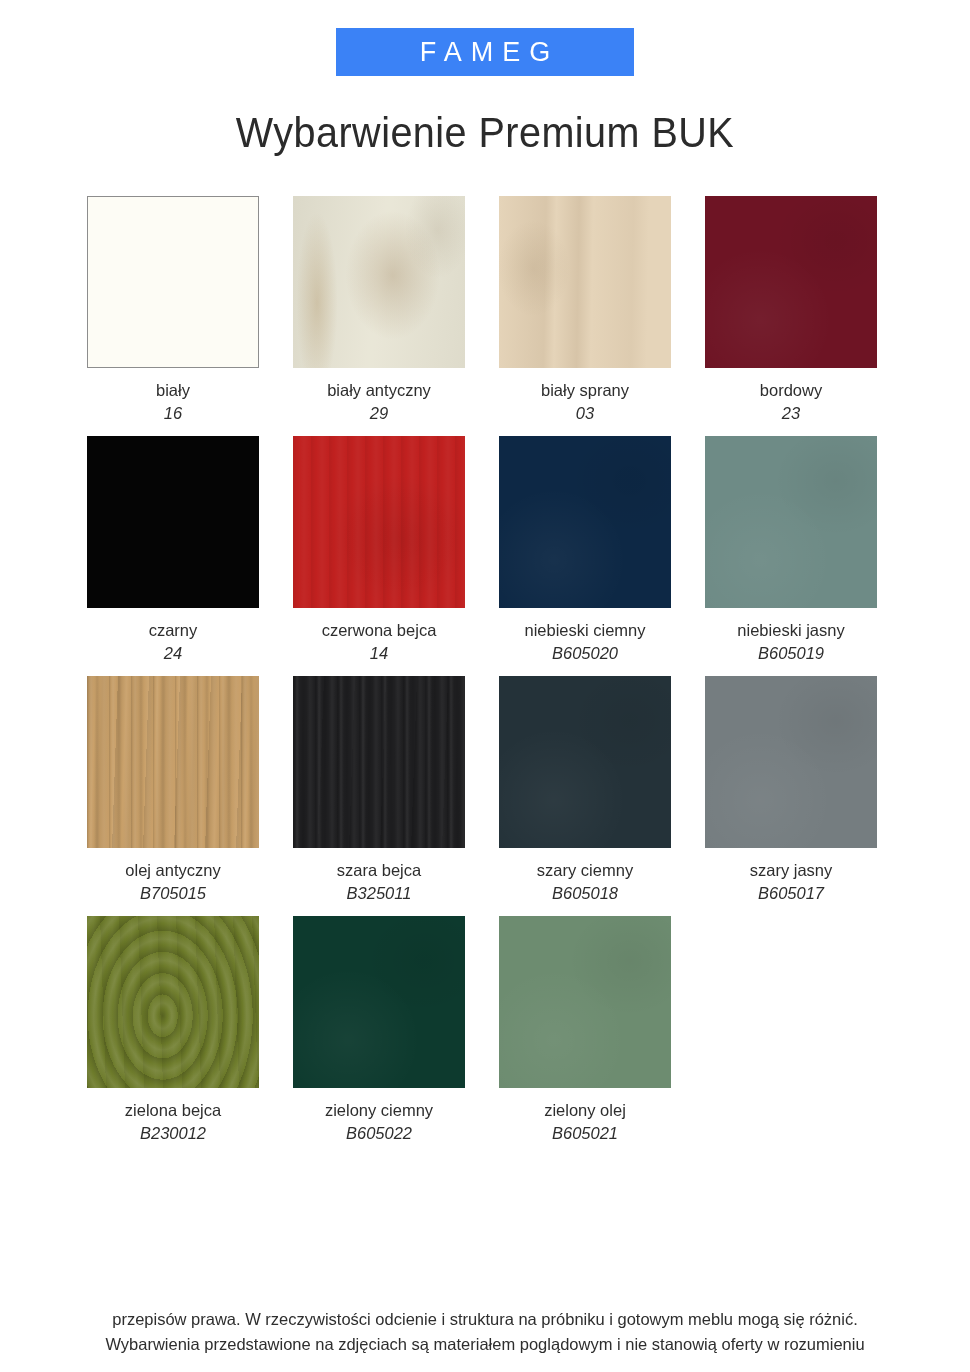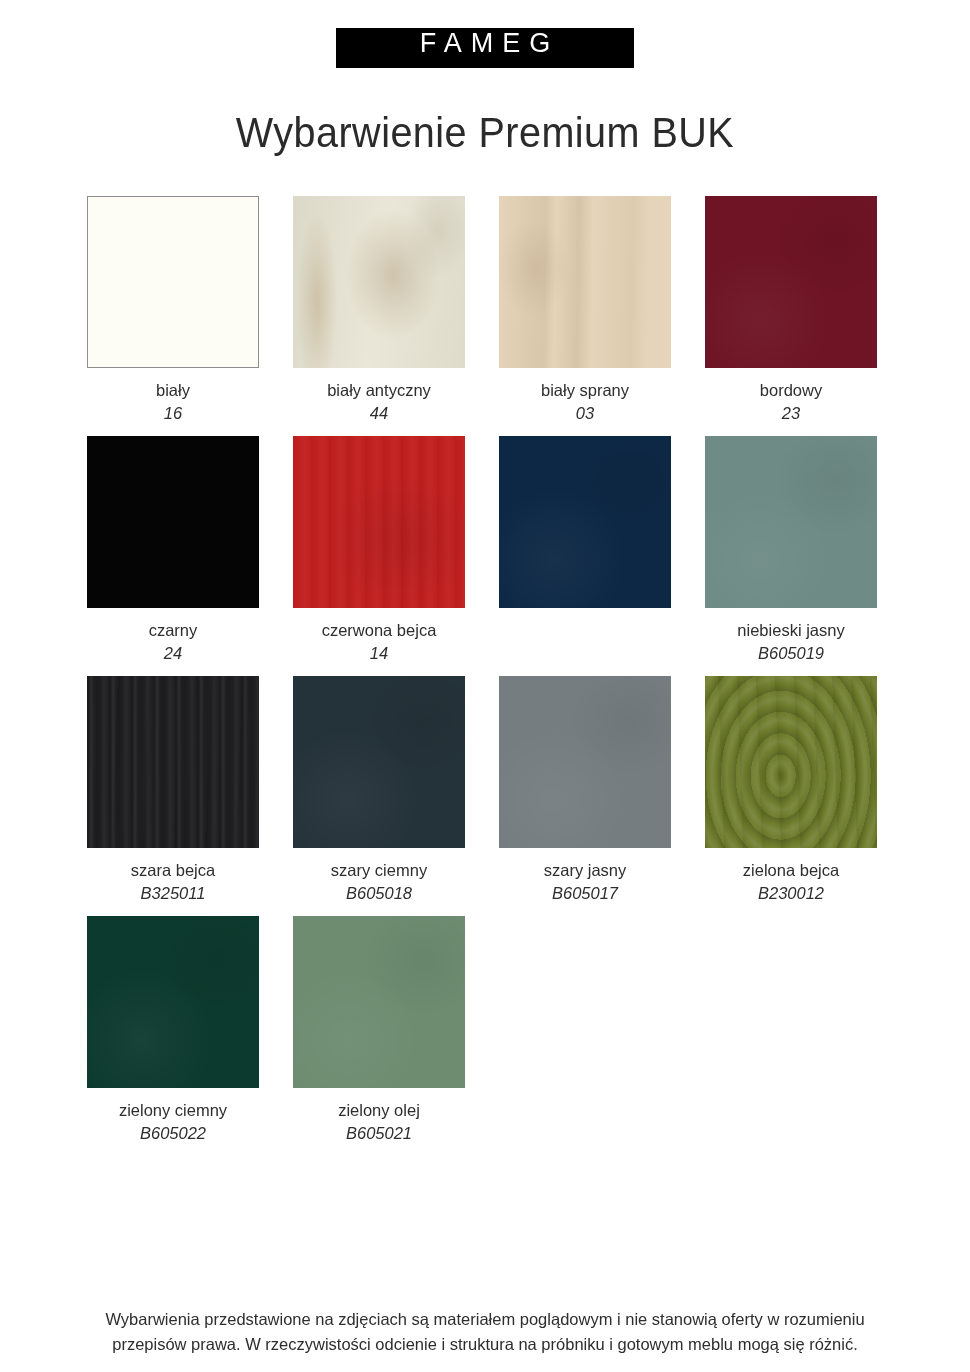--- a/index.html
+++ b/index.html
@@ -18,24 +18,25 @@
 
   
   .logo-wrap {
     position: absolute;
     left: 0; right: 0;
     top: 28px;
     display: flex;
     justify-content: center;
   }
   .logo-box {
-    background: #000000;
+    background: #3b82f6;
     width: 298px;
-    height: 40px;
+    height: 48px;
     display: flex;
+    align-items: center;
     justify-content: center;
   }
   .logo-text {
     color: #ffffff;
     font-size: 27px;
     letter-spacing: 9px;
     font-weight: 400;
     text-indent: 9px;
     font-family: "Liberation Sans", sans-serif;
   }
@@ -182,21 +183,21 @@
 
 <div class="grid">
     <div class="cell">
       <div class="swatch bordered" style="background: rgb(253, 252, 245);"></div>
       <div class="cap"><span>biały</span><span class="code">16</span></div>
     </div>
     <div class="cell">
       <div class="swatch" style="background: rgb(231, 228, 211);">
         <div class="tex tex-cloud"></div>
       </div>
-      <div class="cap"><span>biały antyczny</span><span class="code">44</span></div>
+      <div class="cap"><span>biały antyczny</span><span class="code">29</span></div>
     </div>
     <div class="cell">
       <div class="swatch" style="background: rgb(229, 212, 185);">
         <div class="tex tex-streak"></div>
       </div>
       <div class="cap"><span>biały sprany</span><span class="code">03</span></div>
     </div>
     <div class="cell">
       <div class="swatch" style="background: rgb(110, 20, 36);">
         <div class="tex tex-flat"></div>
@@ -210,26 +211,33 @@
     <div class="cell">
       <div class="swatch" style="background: rgb(192, 32, 31);">
         <div class="tex tex-brush"></div>
       </div>
       <div class="cap"><span>czerwona bejca</span><span class="code">14</span></div>
     </div>
     <div class="cell">
       <div class="swatch" style="background: rgb(13, 40, 69);">
         <div class="tex tex-flat"></div>
       </div>
+      <div class="cap"><span>niebieski ciemny</span><span class="code">B605020</span></div>
     </div>
     <div class="cell">
       <div class="swatch" style="background: rgb(110, 139, 134);">
         <div class="tex tex-flat"></div>
       </div>
       <div class="cap"><span>niebieski jasny</span><span class="code">B605019</span></div>
+    </div>
+    <div class="cell">
+      <div class="swatch" style="background: rgb(201, 160, 105);">
+        <div class="tex tex-grain-v"></div>
+      </div>
+      <div class="cap"><span>olej antyczny</span><span class="code">B705015</span></div>
     </div>
     <div class="cell">
       <div class="swatch" style="background: rgb(31, 31, 33);">
         <div class="tex tex-grain-v"></div>
       </div>
       <div class="cap"><span>szara bejca</span><span class="code">B325011</span></div>
     </div>
     <div class="cell">
       <div class="swatch" style="background: rgb(36, 50, 57);">
         <div class="tex tex-flat"></div>
@@ -256,15 +264,15 @@
     </div>
     <div class="cell">
       <div class="swatch" style="background: rgb(109, 140, 112);">
         <div class="tex tex-flat"></div>
       </div>
       <div class="cap"><span>zielony olej</span><span class="code">B605021</span></div>
     </div>
   </div>
 
 <div class="footer">
+  <div>przepisów prawa. W rzeczywistości odcienie i struktura na próbniku i gotowym meblu mogą się różnić.</div>
   <div>Wybarwienia przedstawione na zdjęciach są materiałem poglądowym i nie stanowią oferty w rozumieniu</div>
-  <div>przepisów prawa. W rzeczywistości odcienie i struktura na próbniku i gotowym meblu mogą się różnić.</div>
 </div>
 
 </body></html>

